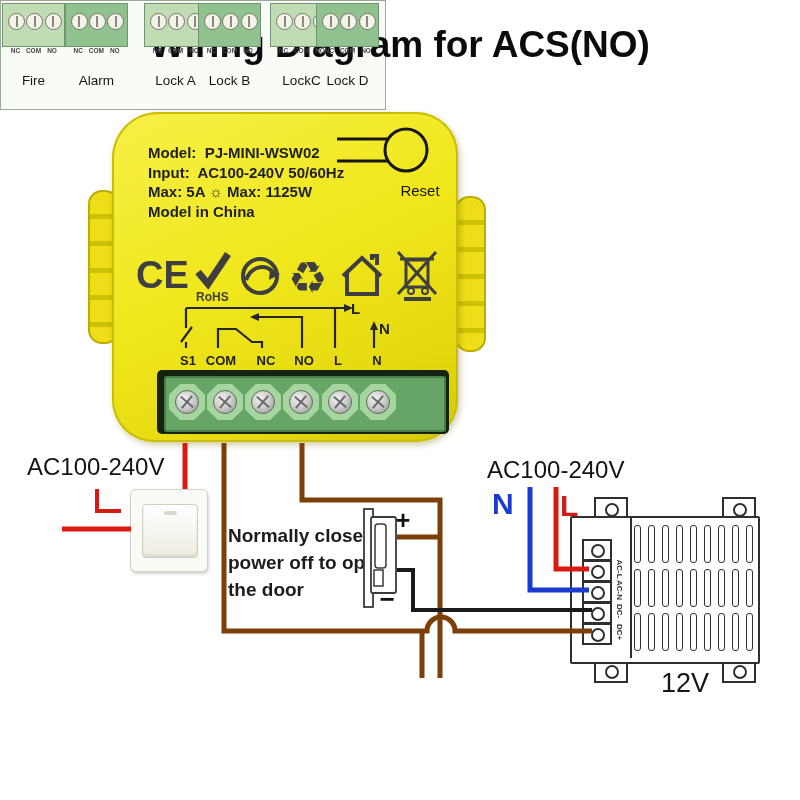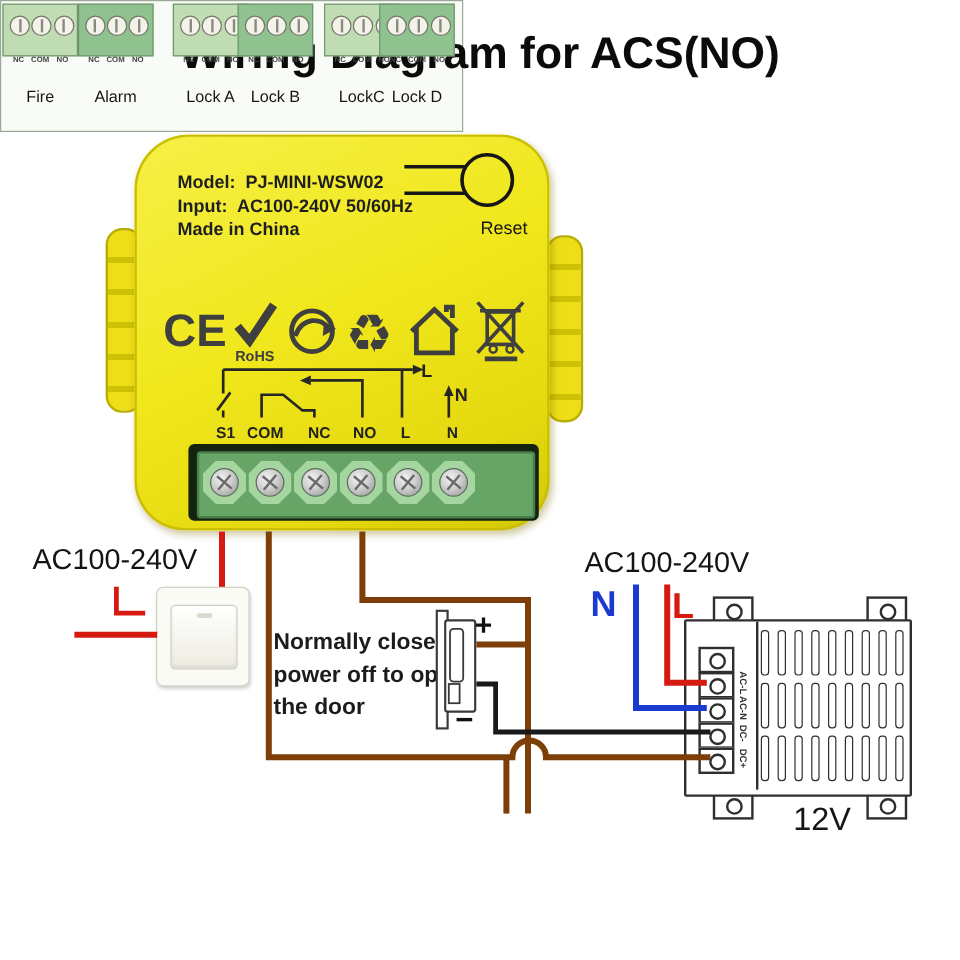--- a/index.html
+++ b/index.html
@@ -74,21 +74,22 @@
 
   <div id="title" class="abs">Wiring Diagram for ACS(NO)</div>
 
   <div id="ear-left" class="abs ear"></div>
   <div id="ear-right" class="abs ear"></div>
 
   <div id="module" class="abs">
     <div class="mod-lines abs">
       <div class="mod-line">Model:  PJ-MINI-WSW02</div>
       <div class="mod-line">Input:  AC100-240V 50/60Hz</div>
-      <div class="mod-line">Made in China</div>
+      <div class="mod-line">Max: 5A ☼ Max: 1125W</div>
+      <div class="mod-line">Model in China</div>
     </div>
     <div id="reset-label" class="abs">Reset</div>
 
     <svg id="cert-row" class="abs" width="312" height="58" viewBox="0 0 312 58">
       <text x="0" y="40" font-size="38" font-weight="700" fill="#3f3f3f">CE</text>
       <g>
         <polyline points="62,24 72,36 92,6" fill="none" stroke="#3f3f3f" stroke-width="7"></polyline>
         <text x="60" y="53" font-size="12" font-weight="700" fill="#3f3f3f">RoHS</text>
       </g>
       <g>

